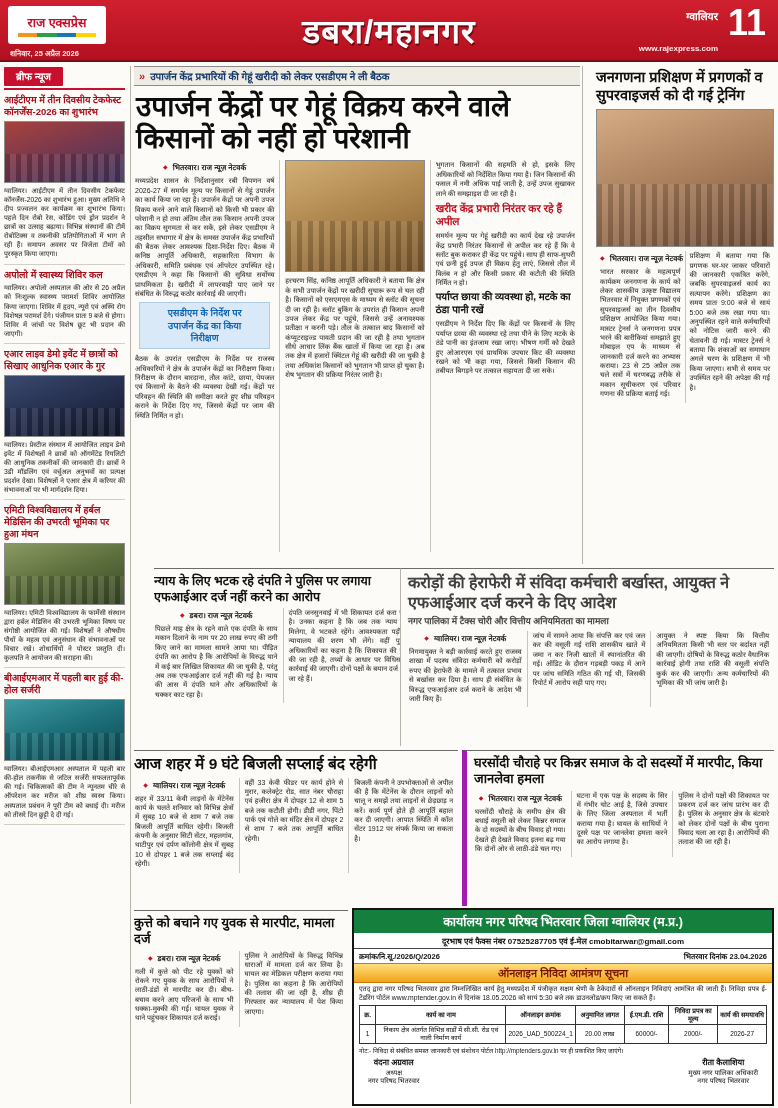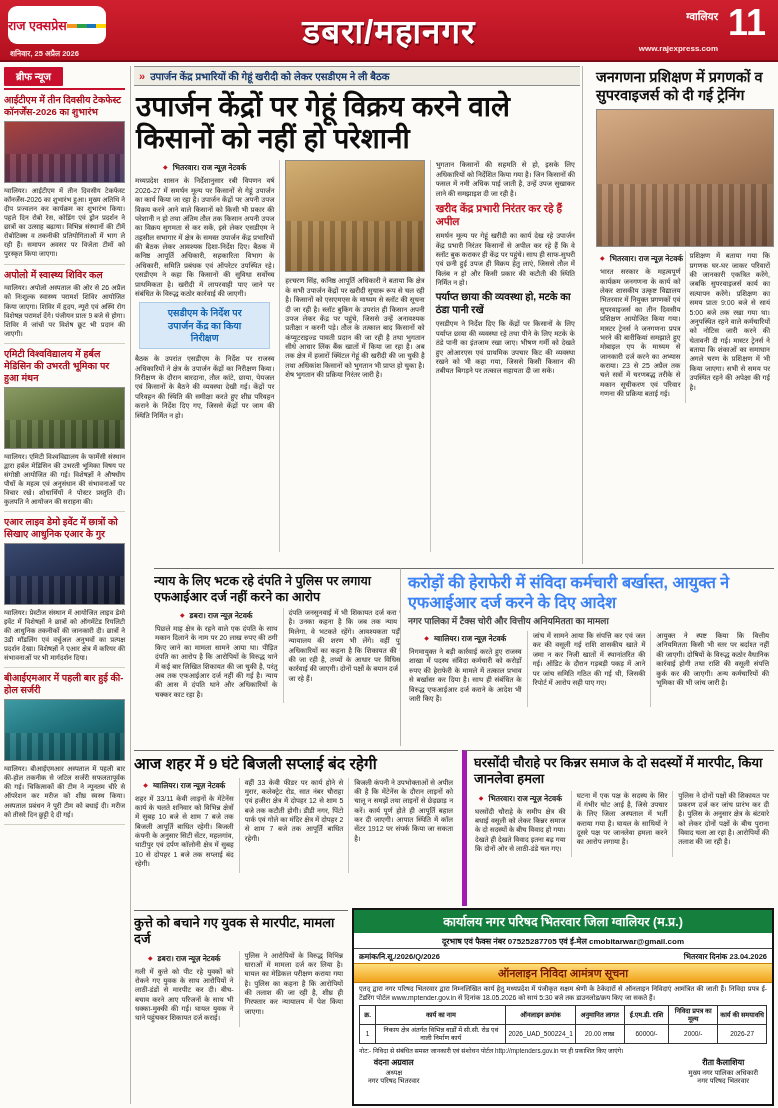--- a/index.html
+++ b/index.html
@@ -5,21 +5,21 @@
   * { margin:0; padding:0; box-sizing:border-box; }
   html,body { background:#8d8d8d; }
   body { font-family:"Liberation Sans","DejaVu Sans",sans-serif; }
   .page { position:relative; width:778px; height:1108px; background:#fcfbf7; margin:0 auto;
           overflow:hidden; box-shadow:0 0 6px rgba(0,0,0,.5); }
 
   
   .masthead { position:absolute; left:0; top:0; width:778px; height:62px;
               background:linear-gradient(#d0202f,#b3101f); border-bottom:2px solid #7e0a15; }
   .logo-box { position:absolute; left:8px; top:6px; width:98px; height:38px; background:#fff;
-              border-radius:9px; display:flex; flex-direction:row; align-items:center; justify-content:center; }
+              border-radius:3px; display:flex; flex-direction:column; align-items:center; justify-content:center; }
   .logo-text { color:#c8102e; font-weight:800; font-size:12.5px; white-space:nowrap; }
   .logo-stripes { width:80%; height:4px; margin-top:2px;
      background:linear-gradient(90deg,#f7941d 0 25%,#2aa148 25% 50%,#1b75bb 50% 75%,#ffd400 75% 100%); }
   .mast-date { position:absolute; left:10px; top:48px; color:#ffe9e9; font-size:7.5px; font-weight:bold; }
   .mast-title { position:absolute; left:0; right:0; top:8px; text-align:center; color:#fff;
                 font-size:33px; font-weight:800; text-shadow:1px 2px 0 #6d0712; letter-spacing:1px; }
   .mast-edition { position:absolute; right:60px; top:9px; color:#fff; font-weight:800; font-size:10.5px; }
   .mast-pageno { position:absolute; right:12px; top:2px; color:#fff; font-weight:800; font-size:36px; }
   .mast-site { position:absolute; right:60px; top:44px; color:#ffe9e9; font-size:8px; font-weight:bold; }
 
@@ -70,21 +70,21 @@
   .sec-census { left:582px; top:66px; width:192px; height:498px; border-left:1px solid #b9b4aa; padding-left:13px; }
   .census-headline { font-size:14.5px; font-weight:800; color:#101010; line-height:1.25; margin:2px 0 5px; }
   .census-photo { height:138px; margin-bottom:4px; }
   .census-cols .col { padding:0 4px; }
 
   
   .sec-fir { left:134px; top:568px; width:262px; height:178px; border-top:1px solid #6b6b6b; padding-top:4px;margin-left:20px; }
   .fir-headline { font-size:12.5px; font-weight:800; color:#101010; line-height:1.28; margin-bottom:3px; }
   .sec-fraud { left:400px; top:568px; width:374px; height:178px; border-top:1px solid #6b6b6b;
                border-left:1px solid #b9b4aa; padding:4px 0 0 7px; }
-  .fraud-headline { font-size:16px; font-weight:800; color:#3b82f6; line-height:1.22; margin-bottom:2px; }
+  .fraud-headline { font-size:16px; font-weight:800; color:#404040; line-height:1.22; margin-bottom:2px; }
   .fraud-deck { font-size:9px; font-weight:800; color:#474747; margin-bottom:4px; }
 
   
   .sec-power { left:134px; top:750px; width:324px; height:156px; border-top:1px solid #6b6b6b; padding-top:4px; }
   .power-headline { font-size:15.5px; font-weight:800; color:#0e0e0e; line-height:1.2; margin-bottom:4px; }
   .sec-kinnar { left:462px; top:750px; width:312px; height:156px; border-top:1px solid #6b6b6b;
                 border-left:5px solid #a21caf; padding:4px 0 0 7px; }
   .kinnar-headline { font-size:13px; font-weight:800; color:#0e0e0e; line-height:1.25; margin-bottom:3px; }
 
   
@@ -133,29 +133,29 @@
       <div class="photo ph-stage"></div>
       <p class="body-text">ग्वालियर। आईटीएम में तीन दिवसीय टेकफेस्ट कॉनर्जेंस-2026 का शुभारंभ हुआ। मुख्य अतिथि ने दीप प्रज्वलन कर कार्यक्रम का शुभारंभ किया। पहले दिन रोबो रेस, कोडिंग एवं ड्रोन प्रदर्शन ने छात्रों का उत्साह बढ़ाया। विभिन्न संस्थानों की टीमें रोबोटिक्स व तकनीकी प्रतियोगिताओं में भाग ले रही हैं। समापन अवसर पर विजेता टीमों को पुरस्कृत किया जाएगा।</p>
     </div>
 
     <div class="brief-item">
       <h3>अपोलो में स्वास्थ्य शिविर कल</h3>
       <p class="body-text">ग्वालियर। अपोलो अस्पताल की ओर से 26 अप्रैल को निःशुल्क स्वास्थ्य परामर्श शिविर आयोजित किया जाएगा। शिविर में हृदय, न्यूरो एवं अस्थि रोग विशेषज्ञ परामर्श देंगे। पंजीयन प्रातः 9 बजे से होगा। शिविर में जांचों पर विशेष छूट भी प्रदान की जाएगी।</p>
     </div>
 
     <div class="brief-item">
+      <h3>एआर लाइव डेमो इवेंट में छात्रों को सिखाए आधुनिक एआर के गुर</h3>
+      <div class="photo ph-ar"></div>
+      <p class="body-text">ग्वालियर। प्रेस्टीज संस्थान में आयोजित लाइव डेमो इवेंट में विशेषज्ञों ने छात्रों को ऑगमेंटेड रियलिटी की आधुनिक तकनीकों की जानकारी दी। छात्रों ने 3डी मॉडलिंग एवं वर्चुअल अनुभवों का प्रत्यक्ष प्रदर्शन देखा। विशेषज्ञों ने एआर क्षेत्र में करियर की संभावनाओं पर भी मार्गदर्शन दिया।</p>
+    </div>
+
+    <div class="brief-item">
       <h3>एमिटी विश्वविद्यालय में हर्बल मेडिसिन की उभरती भूमिका पर हुआ मंथन</h3>
       <div class="photo ph-herbal"></div>
       <p class="body-text">ग्वालियर। एमिटी विश्वविद्यालय के फार्मेसी संस्थान द्वारा हर्बल मेडिसिन की उभरती भूमिका विषय पर संगोष्ठी आयोजित की गई। विशेषज्ञों ने औषधीय पौधों के महत्व एवं अनुसंधान की संभावनाओं पर विचार रखे। शोधार्थियों ने पोस्टर प्रस्तुति दी। कुलपति ने आयोजन की सराहना की।</p>
-    </div>
-
-    <div class="brief-item">
-      <h3>एआर लाइव डेमो इवेंट में छात्रों को सिखाए आधुनिक एआर के गुर</h3>
-      <div class="photo ph-ar"></div>
-      <p class="body-text">ग्वालियर। प्रेस्टीज संस्थान में आयोजित लाइव डेमो इवेंट में विशेषज्ञों ने छात्रों को ऑगमेंटेड रियलिटी की आधुनिक तकनीकों की जानकारी दी। छात्रों ने 3डी मॉडलिंग एवं वर्चुअल अनुभवों का प्रत्यक्ष प्रदर्शन देखा। विशेषज्ञों ने एआर क्षेत्र में करियर की संभावनाओं पर भी मार्गदर्शन दिया।</p>
     </div>
 
     <div class="brief-item">
       <h3>बीआईएमआर में पहली बार हुई की-होल सर्जरी</h3>
       <div class="photo ph-surgery"></div>
       <p class="body-text">ग्वालियर। बीआईएमआर अस्पताल में पहली बार की-होल तकनीक से जटिल सर्जरी सफलतापूर्वक की गई। चिकित्सकों की टीम ने न्यूनतम चीरे से ऑपरेशन कर मरीज को शीघ्र स्वस्थ किया। अस्पताल प्रबंधन ने पूरी टीम को बधाई दी। मरीज को तीसरे दिन छुट्टी दे दी गई।</p>
     </div>
   </aside>
 
   <section class="sec sec-lead">

